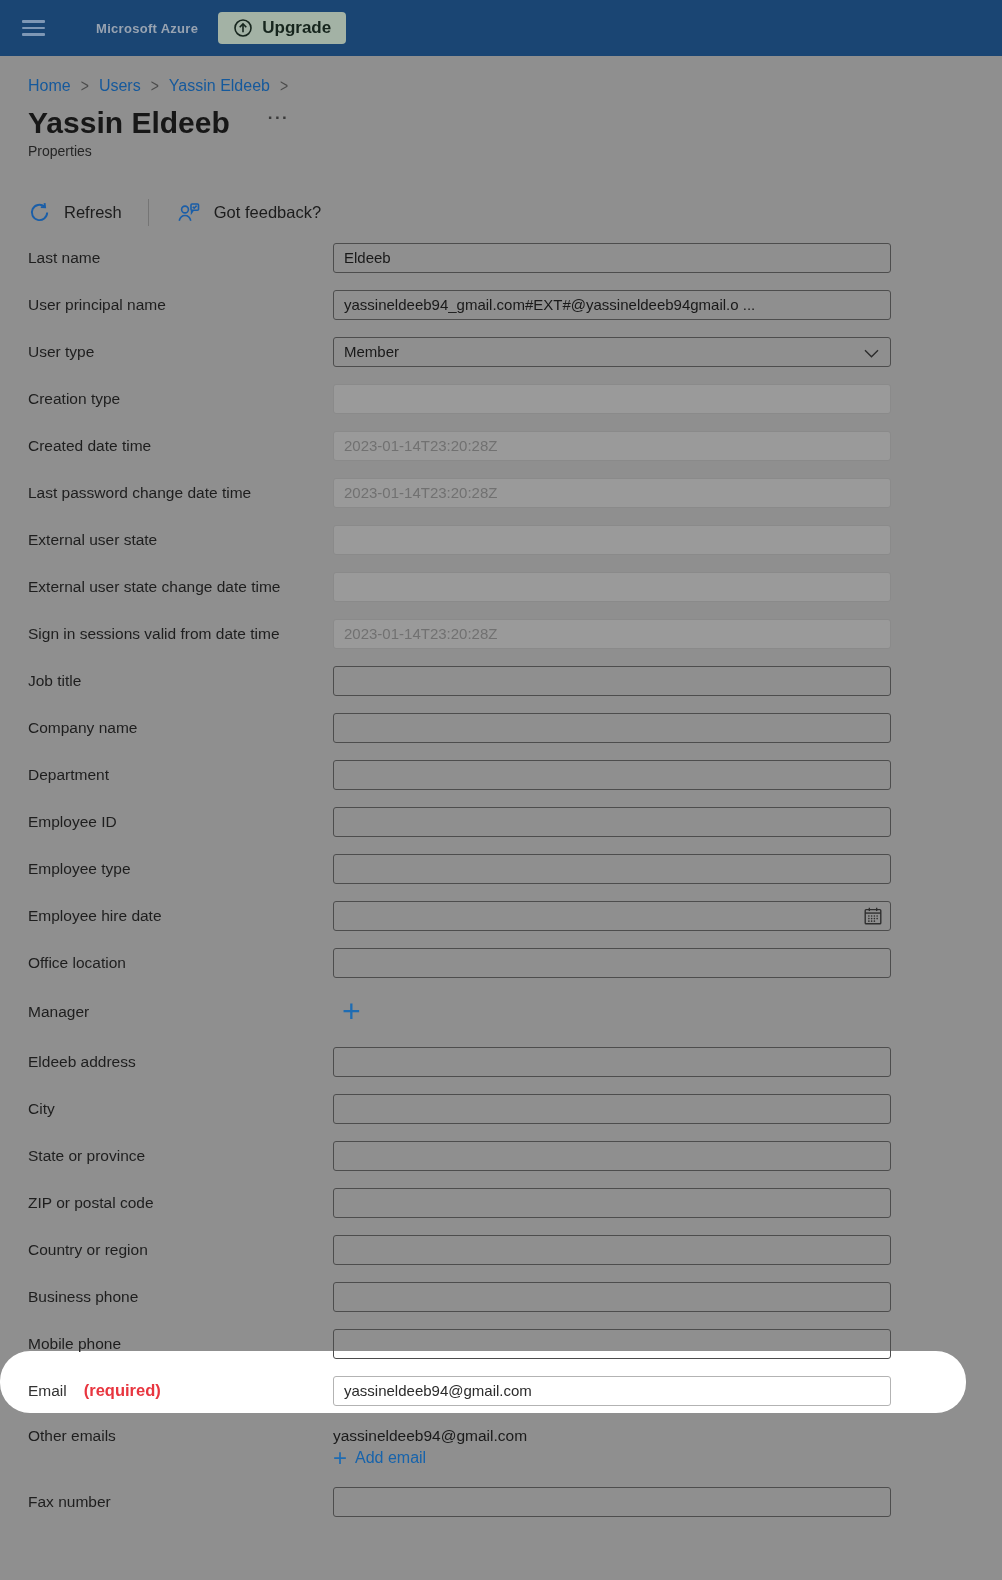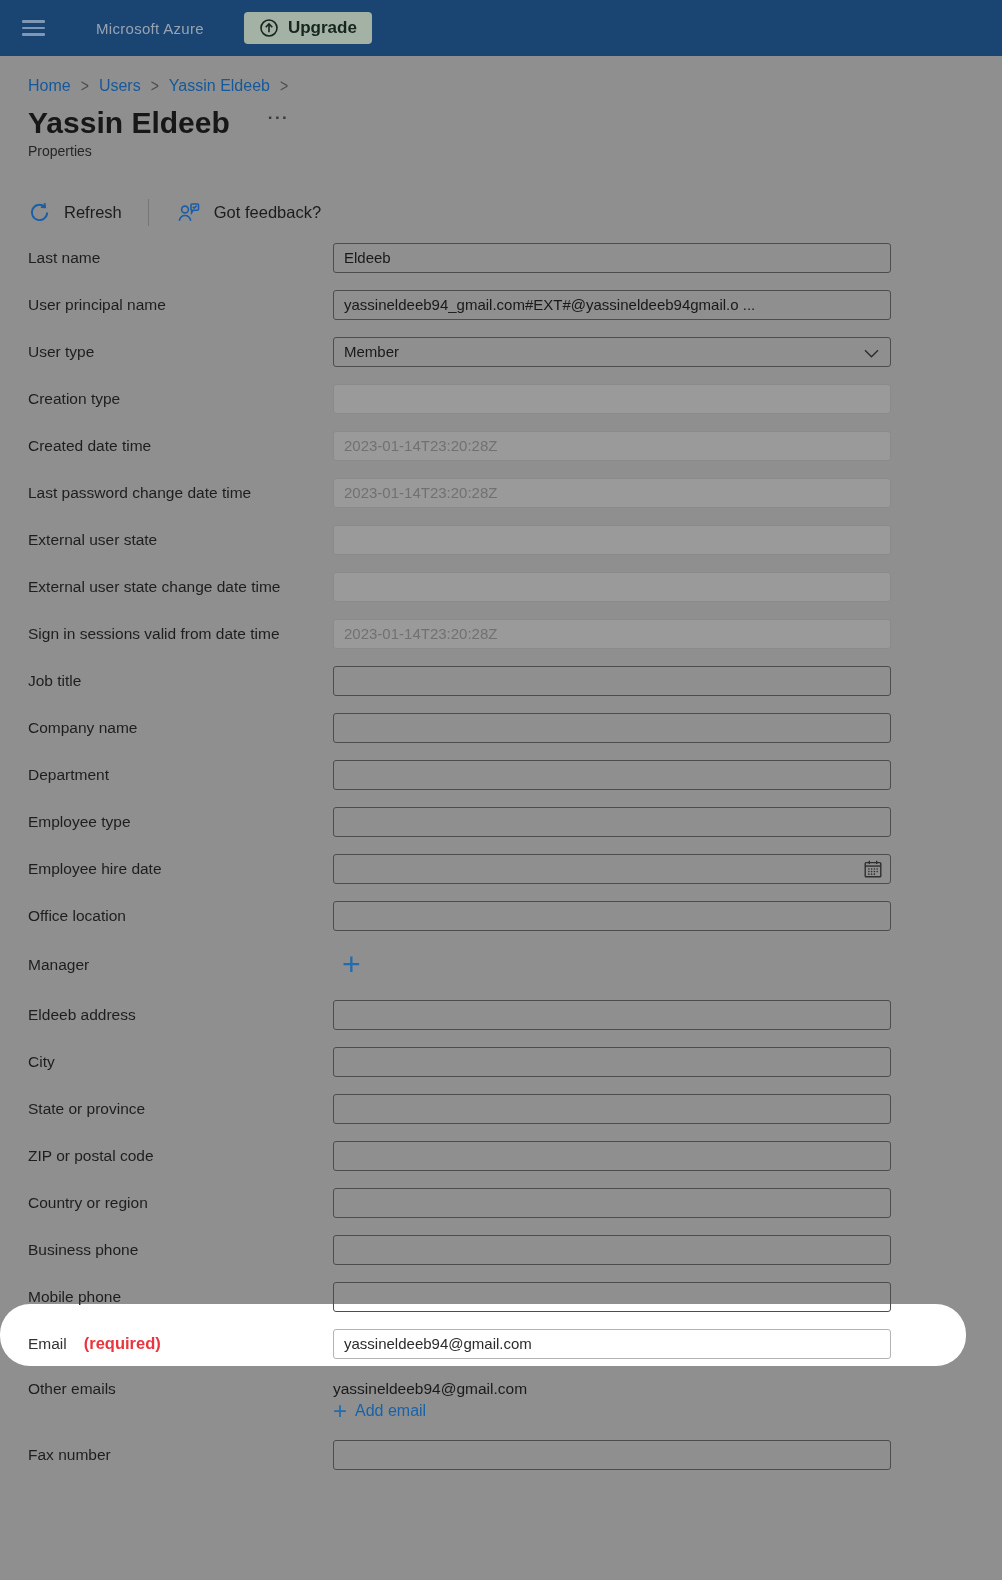--- a/index.html
+++ b/index.html
@@ -6,22 +6,22 @@
   body{
     width:1002px;height:1580px;overflow:hidden;position:relative;
     background:#8f8f8f;
     font-family:"Liberation Sans", sans-serif;
     -webkit-font-smoothing:antialiased;
   }
   
   .topbar{height:56px;background:#1a4573;display:flex;align-items:center}
   .hamburger{margin-left:22px;width:23px;cursor:pointer}
   .hamburger .bar{height:2.5px;background:#7e97b5;margin:4px 0;border-radius:1px}
-  .brand{margin-left:51px;font-size:15px;font-weight:400;color:#98a3b1;letter-spacing:.3px}
-  .upgrade{margin-left:40px;display:flex;align-items:center;gap:9px;background:#a3b2a5;
+  .brand{margin-left:51px;font-size:13px;font-weight:700;color:#98a3b1;letter-spacing:.3px}
+  .upgrade{margin-left:20px;display:flex;align-items:center;gap:9px;background:#a3b2a5;
     border-radius:4px;padding:6px 15px;font-size:17px;font-weight:700;color:#16251d;cursor:pointer}
   
   .breadcrumb{padding:21px 0 0 28px;font-size:16px;display:flex;gap:10px;align-items:center}
   .crumb{color:#15599c;text-decoration:none;cursor:pointer}
   .crumb-sep{color:#4c4c4c;font-size:14px;transform:scaleY(1.25);display:inline-block}
   
   .page-header{padding-left:28px}
   .title-line{display:flex;align-items:flex-start;margin-top:11px}
   .page-title{font-size:30px;font-weight:700;color:#171717;line-height:34px}
   .title-ellipsis{margin-left:38px;margin-top:2px;color:#3a3a3a;font-size:17px;letter-spacing:1.5px;font-weight:700;cursor:pointer}
@@ -187,20 +187,26 @@
         <input type="text" class="field" value="" style="">
       </div>
     </div>
     <div class="form-row">
       <div class="row-label"><span>Department</span></div>
       <div class="row-field">
         <input type="text" class="field" value="" style="">
       </div>
     </div>
     <div class="form-row">
+      <div class="row-label"><span>Employee ID</span></div>
+      <div class="row-field">
+        <input type="text" class="field" value="" style="">
+      </div>
+    </div>
+    <div class="form-row">
       <div class="row-label"><span>Employee type</span></div>
       <div class="row-field">
         <input type="text" class="field" value="" style="">
       </div>
     </div>
     <div class="form-row">
       <div class="row-label"><span>Employee hire date</span></div>
       <div class="row-field">
         <input type="text" class="field" value="" style="">
         <svg class="cal-icon" width="22" height="22" viewBox="0 0 24 24" fill="none" stroke="#2e2e2e" stroke-width="1.5">

